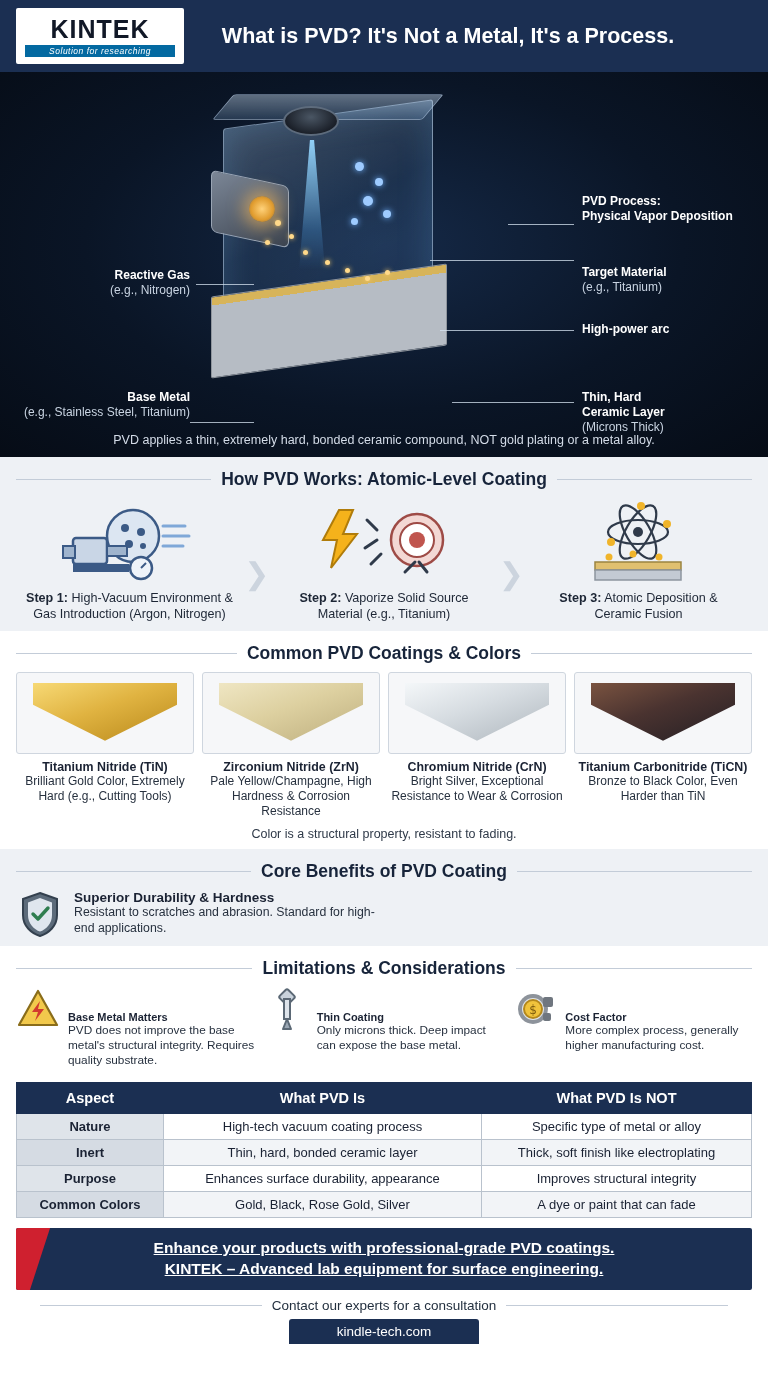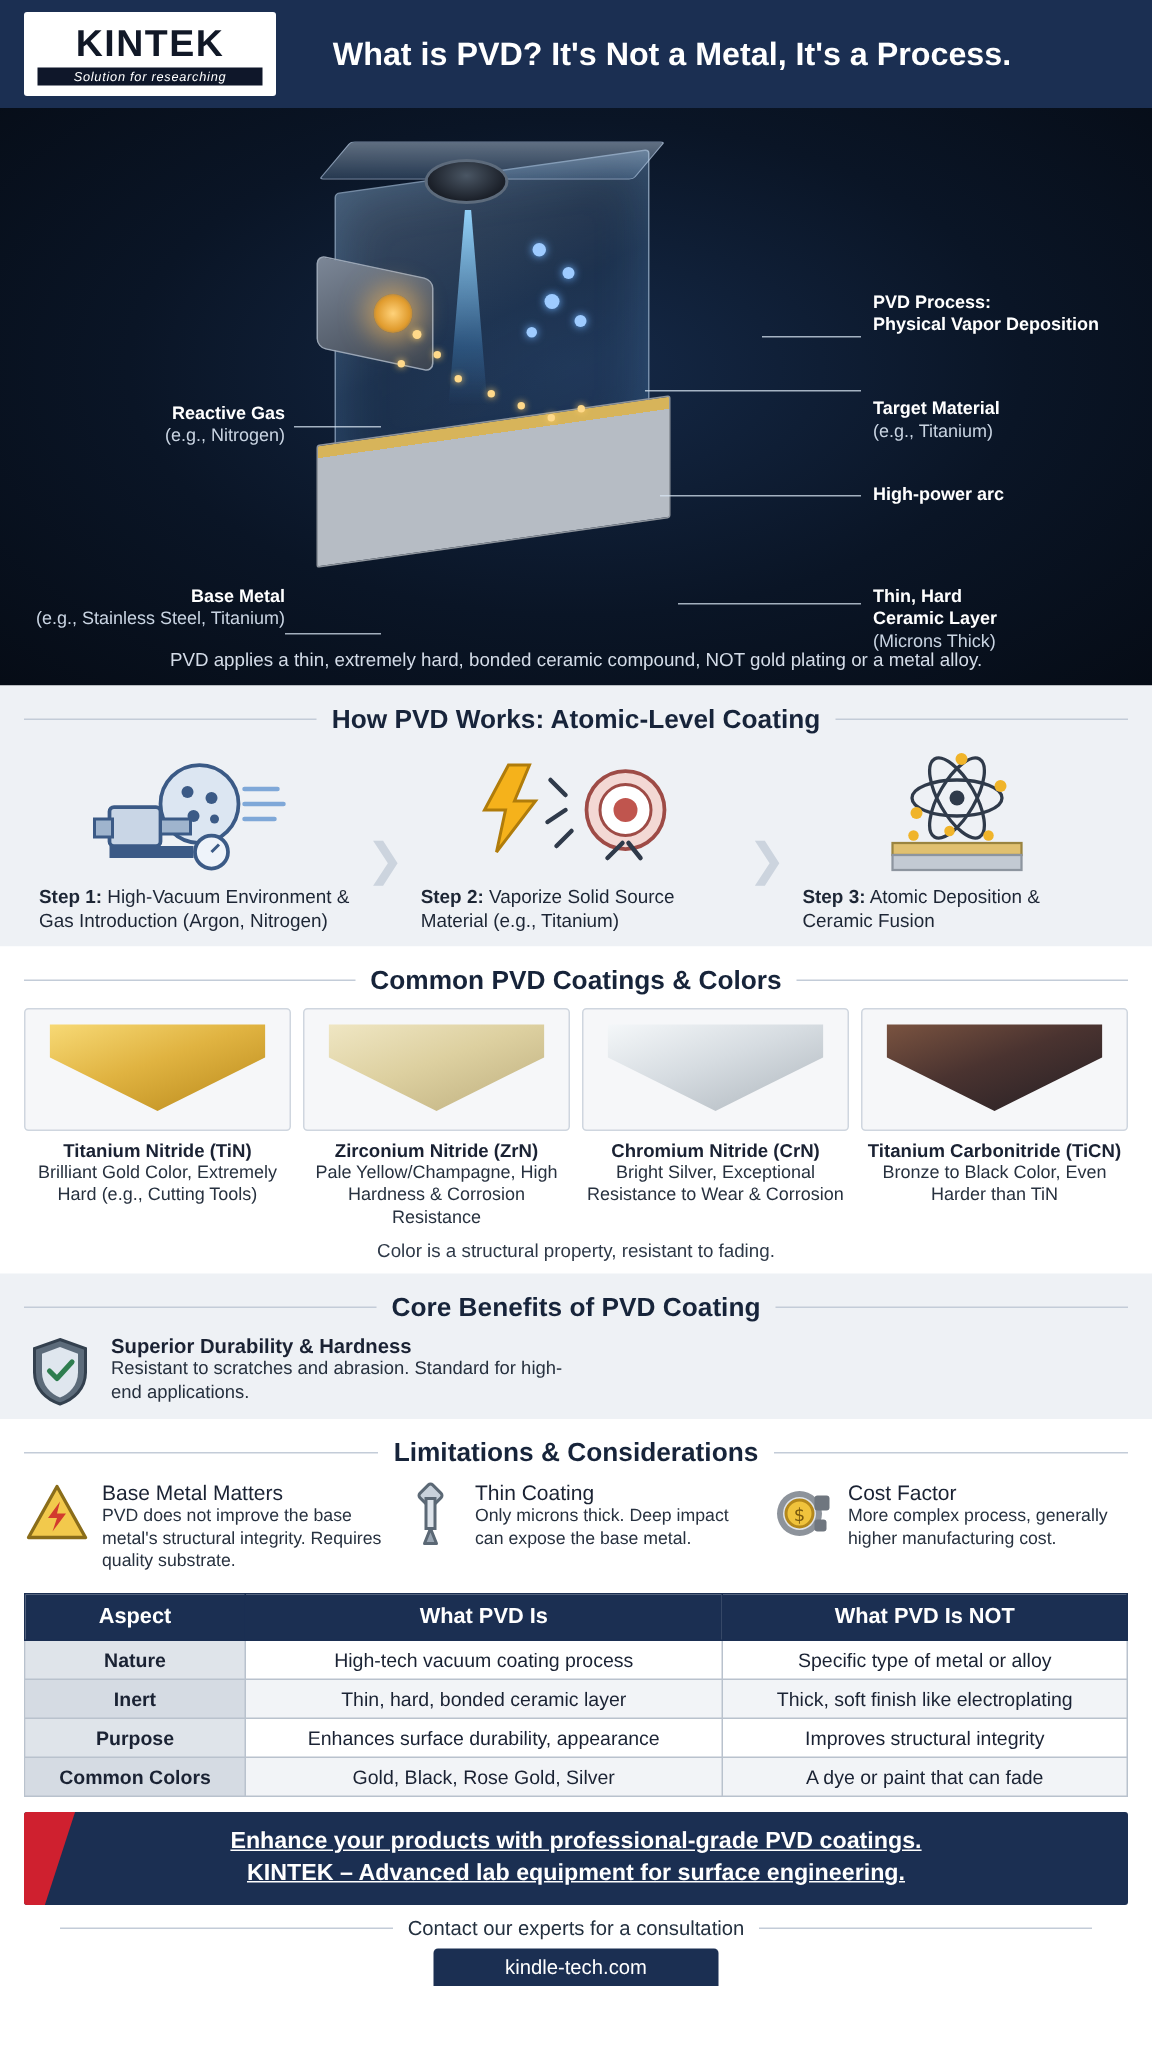--- a/index.html
+++ b/index.html
@@ -29,21 +29,21 @@
     display: flex; flex-direction: column;
     align-items: center; justify-content: center;
     position: relative;
     flex: none;
   }
   .logo-word {
     font-size: 25px; font-weight: bold; letter-spacing: 1px;
     color: #111827;
   }
   .logo-bar {
-    width: 150px; height: 12px; background: #0f172a;
+    width: 150px; height: 12px; background: #0369a1;
     margin-top: 1px;
     display: flex; align-items: center; justify-content: center;
   }
   .logo-sub { font-size: 8.5px; color: #ffffff; font-style: italic; letter-spacing: .5px;}
   .header-title {
     flex: 1;
     text-align: center;
     color: #ffffff;
     font-size: 21.5px;
     font-weight: bold;
@@ -143,21 +143,21 @@
   .sec-title {
     font-size: 17.5px; font-weight: bold; color: #17243a; white-space: nowrap;
   }
   .band-light { background: #eef1f5; }
   .band-white { background: #ffffff; }
   .footnote { text-align: center; font-size: 12.5px; color: #2b3purple; }
   .footnote { color: #2e3948; }
 
   
   .steps { display: flex; align-items: flex-start; justify-content: space-between; padding: 0 6px; }
-  .step { width: 215px; }
+  .step { width: 215px; text-align: center; }
   .step-icon { height: 92px; display: flex; align-items: center; justify-content: center; }
   .step-text { font-size: 12.6px; line-height: 1.3; color: #1d2635; padding: 0 4px; }
   .step-text b { font-weight: bold; }
   .chev { align-self: center; margin-top: 26px; color: #ccd4de; font-size: 30px; }
 
   
   .coats { display: flex; justify-content: space-between; gap: 8px; }
   .coat { width: 180px; text-align: center; }
   .swatch {
     height: 82px; border-radius: 3px; border: 1px solid #cfd6df;
@@ -173,21 +173,21 @@
   
   .two-col { display: flex; }
   .bene { display: flex; gap: 10px; width: 50%; }
   .bene .ic { width: 48px; flex: none; display: flex; align-items: flex-start; justify-content: center; }
   .bene h4 { font-size: 13.5px; font-weight: bold; }
   .bene p { font-size: 12.3px; line-height: 1.3; color: #27313f; }
 
   .three-col { display: flex; gap: 10px; }
   .lim { display: flex; gap: 8px; width: 33.33%; }
   .lim .ic { width: 44px; flex: none; display: flex; align-items: flex-start; justify-content: center; }
-  .lim h4 { font-size: 14px; font-weight: normal; }
+  .lim h4 { font-size: 11px; font-weight: bold; margin-top: 24px; }
   .lim p { font-size: 11.8px; line-height: 1.28; color: #27313f; }
 
   
   .tablewrap { padding: 6px 16px 4px; }
   table { width: 100%; border-collapse: collapse; font-size: 13px; }
   thead th {
     background: #1b2f52; color: #fff; font-size: 14.5px; font-weight: bold;
     padding: 7px 6px; border: 1px solid #1b2f52;
   }
   tbody td { border: 1px solid #b9c2cd; padding: 5px 6px; text-align: center; }

